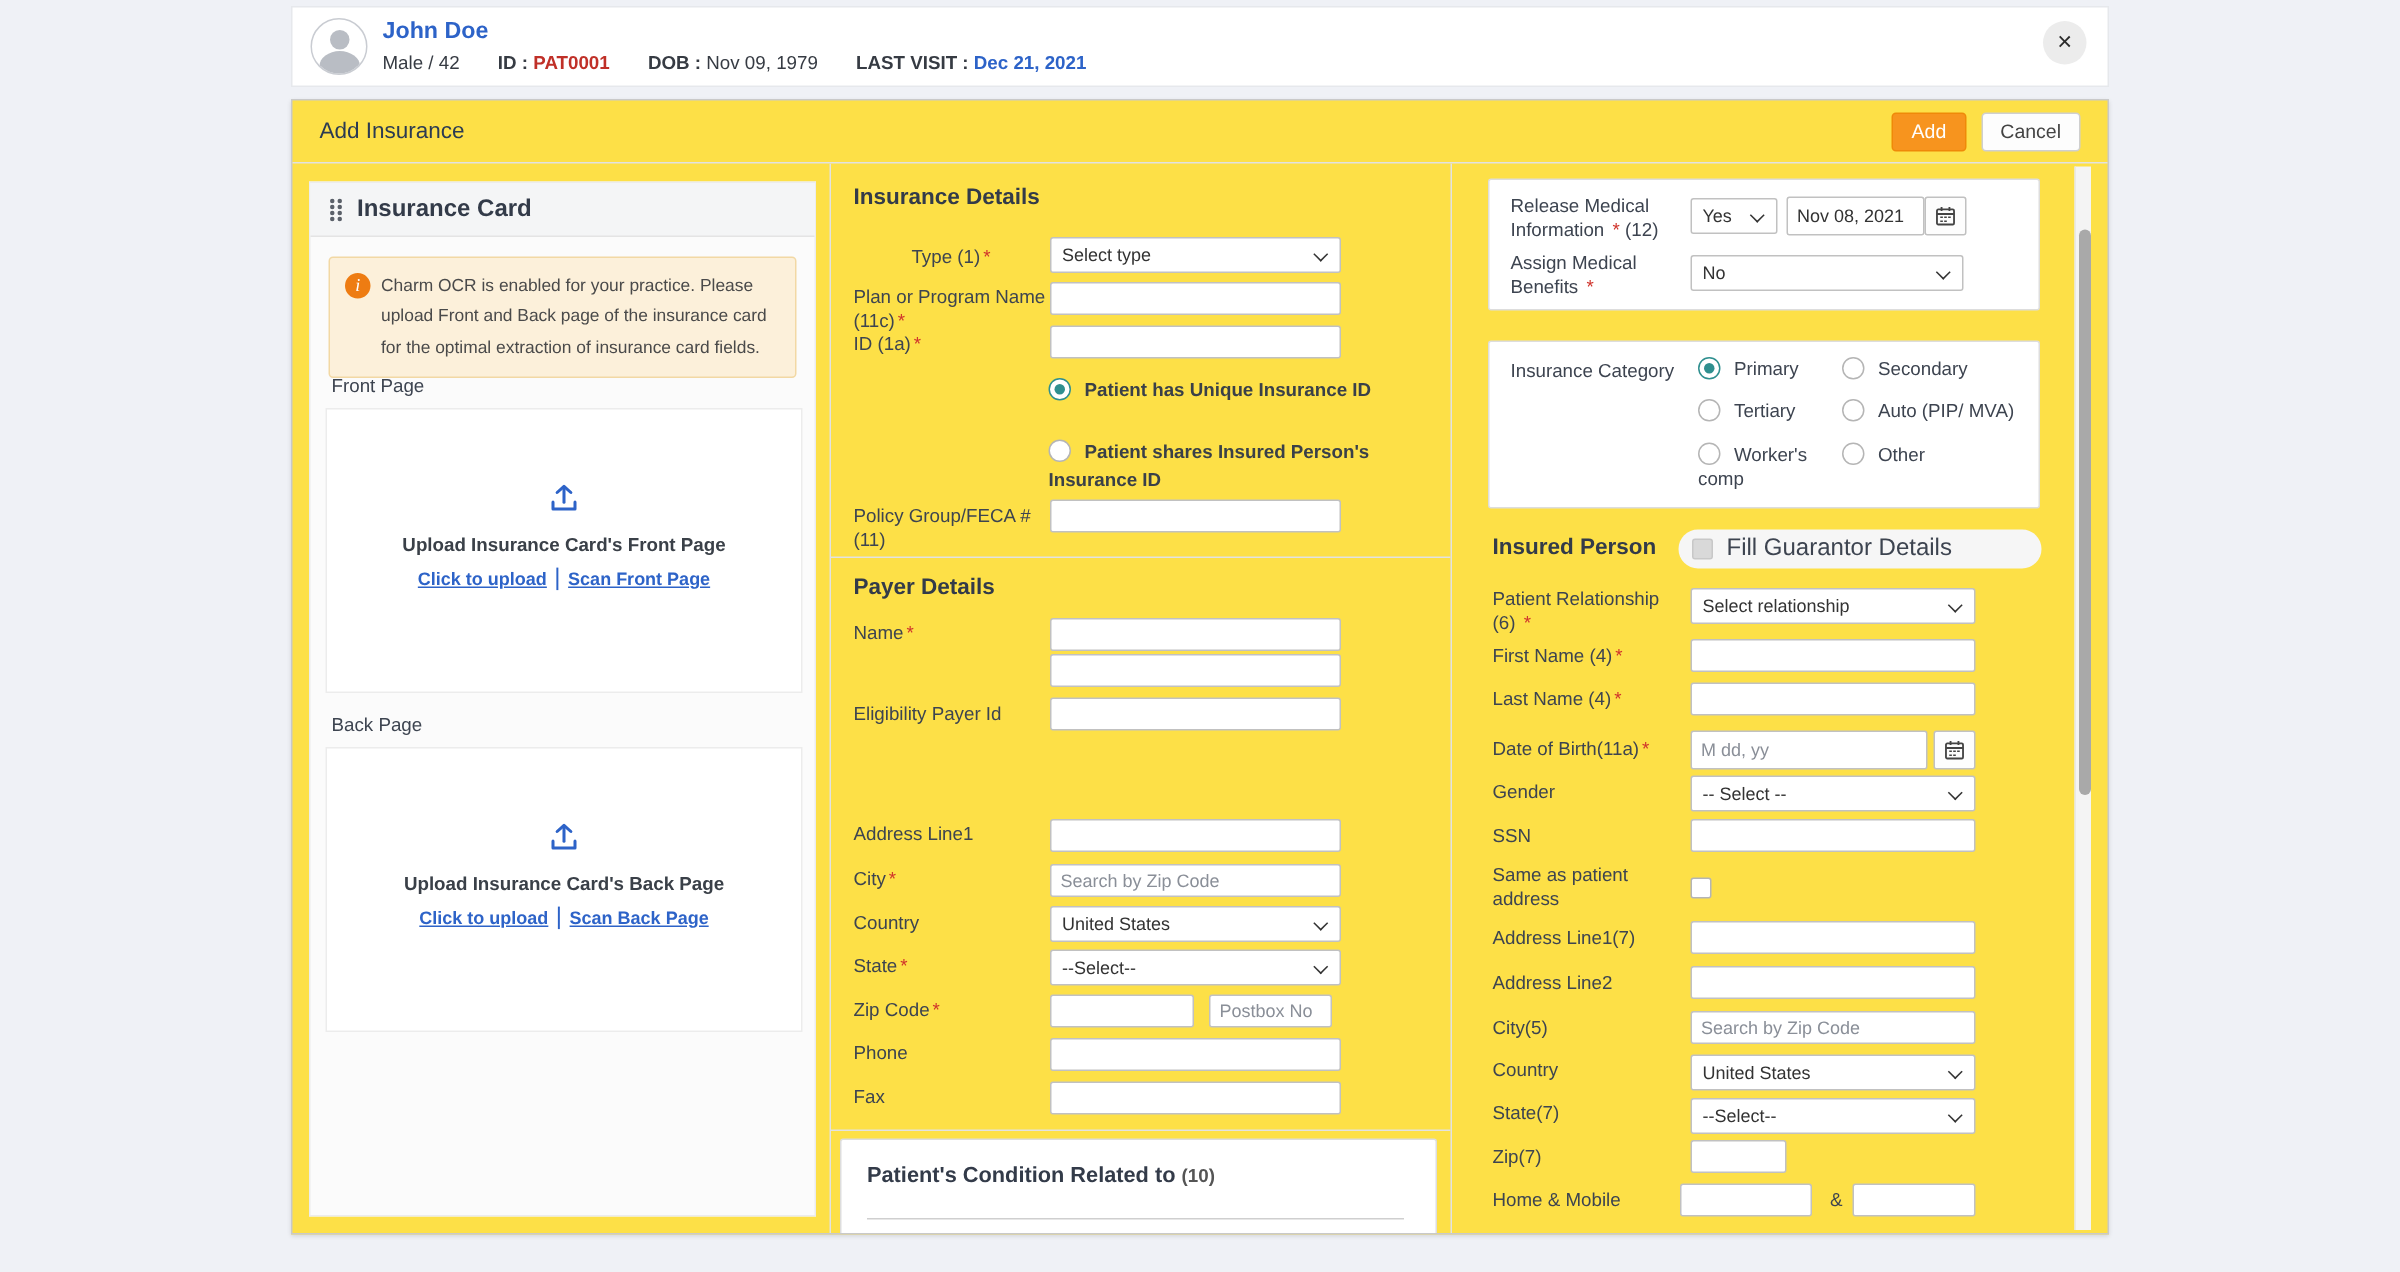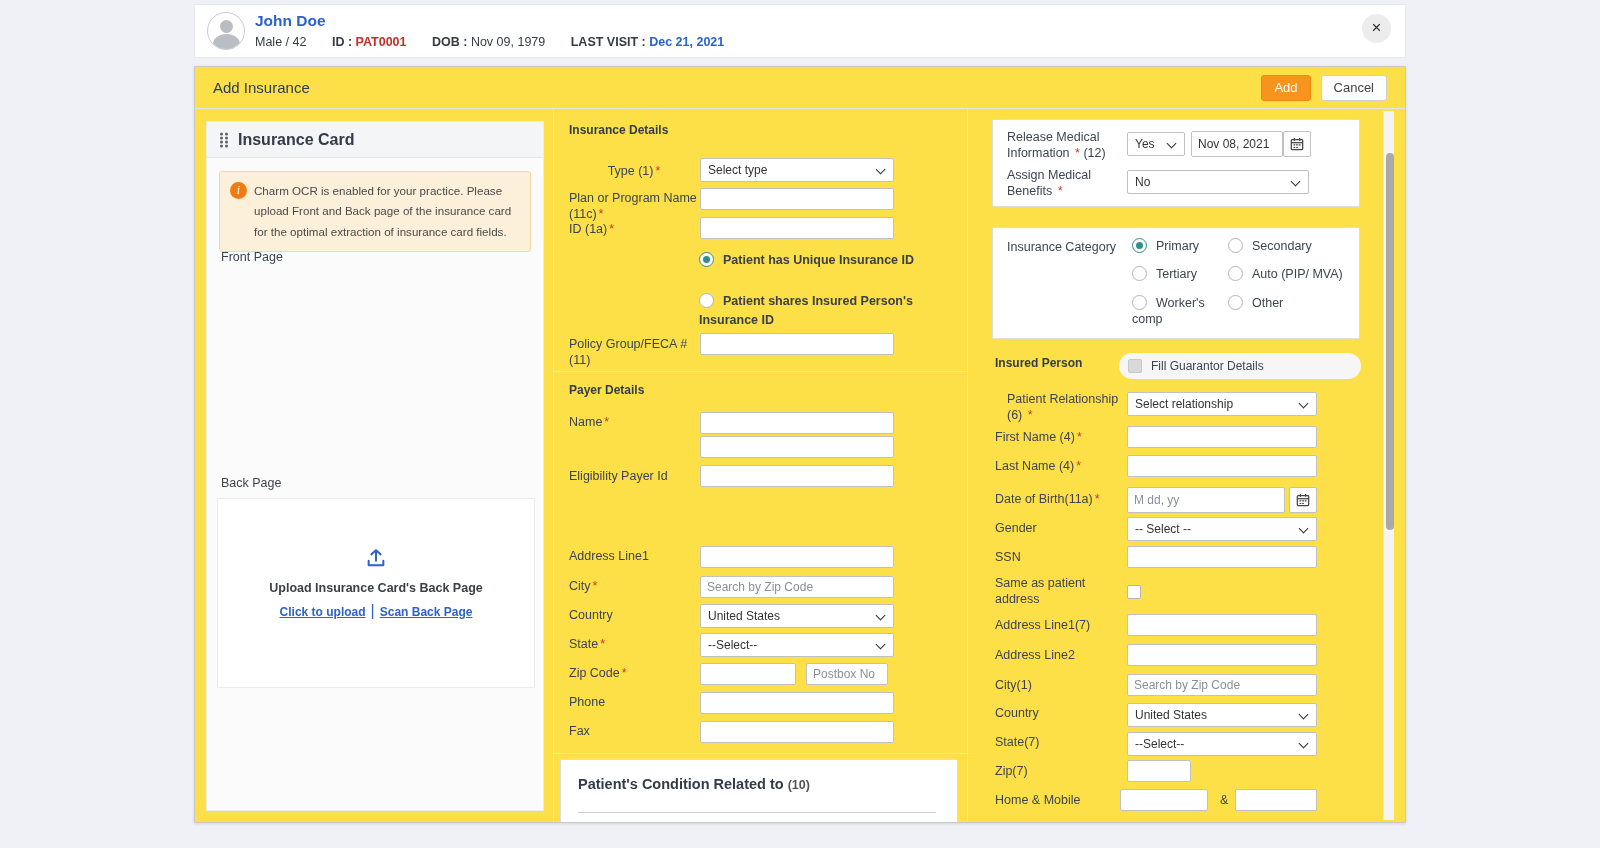--- a/index.html
+++ b/index.html
@@ -40,21 +40,21 @@
   .col { position:absolute; top:0; height:713px; overflow:hidden; }
   #col-left   { left:0;   width:359px; border-right:1px solid #e2e2e2; }
   #col-mid    { left:359px; width:414px; border-right:1px solid #e2e2e2; }
   #col-right  { left:786px; width:413px; }
 
   
   #v-scroll-track { position:absolute; left:1188px; top:2px; width:11px; height:709px; background:#f4f4f4; border-left:1px solid #e8e8e8; }
   #v-scroll-thumb { position:absolute; left:1.5px; top:42px; width:8px; height:377px; background:#a9a9a9; border-radius:5px; }
 
   
-  .h2 { font-size:12px; font-weight:700; color:#333b49; }
+  .h2 { font-size:15px; font-weight:700; color:#333b49; }
   .lbl { position:absolute; font-size:12.5px; color:#3d4450; line-height:1.25; }
   .req { color:#d0342c; margin-left:2px; }
   .note { font-style:italic; font-weight:600; font-size:10.6px; color:#464c58; line-height:1.45; }
   .inp { position:absolute; height:22px; border:1px solid #c1c1c1; border-radius:2px; background:#fff;
     font-family:inherit; font-size:12px; color:#333; padding:0 6px; outline:none; }
   .inp::placeholder { color:#8a8f98; }
   .sel { position:absolute; height:24px; border:1px solid #c1c1c1; border-radius:2px; background:#fff;
     font-size:12px; color:#333; display:flex; align-items:center; padding:0 22px 0 7px; cursor:pointer; }
   .chev { position:absolute; right:9px; top:8px; width:7px; height:7px;
     border-right:1.6px solid #333; border-bottom:1.6px solid #333; transform:rotate(45deg); margin-top:-1px; }
@@ -99,21 +99,21 @@
   .cond-card .h3 .sub { font-weight:600; color:#555; font-size:12.5px; }
   .cond-card .uline { position:absolute; left:17px; top:52px; width:358px; border-top:1px solid #cfcfcf; }
 
   
   .rbox { position:absolute; left:11px; width:368px; border:1px solid #ddd; border-radius:2px; background:#fff; }
   .r-lbl { left:14px; width:126px; }
   .r-ctl { left:146px; width:190px; }
   .cat-grid { position:absolute; left:139px; top:10px; width:220px; display:grid;
     grid-template-columns:96px 120px; row-gap:12px; font-size:12.5px; color:#3d4450; line-height:1.3; }
   #guarantor-strip { position:absolute; left:138px; top:244px; width:242px; height:26px; background:#f6f6f6;
-    border-radius:13px; display:flex; align-items:center; padding-left:9px; gap:9px; font-size:12px; }
+    border-radius:13px; display:flex; align-items:center; padding-left:9px; gap:9px; font-size:16px; }
 </style>
 </head>
 <body>
 
 <div id="patient-header">
   <div class="avatar">
     <div class="head"></div>
       <div class="body"></div>
   </div>
   <div class="p-name">John Doe</div>
@@ -158,20 +158,33 @@
           </svg>
           <span class="h2">Insurance Card</span>
         </div>
 
         <div id="ocr-notice">
           <span class="info-ic">i</span>
           <span>Charm OCR is enabled for your practice. Please upload Front and Back page of the insurance card for the optimal extraction of insurance card fields.</span>
         </div>
 
         <div class="page-lbl" style="top:128px;">Front Page</div>
+        <div class="upload-box" style="top:150px;">
+          <div class="up-ic">
+            <svg width="22" height="22" viewBox="0 0 24 24" fill="none" stroke="#2d63c8" stroke-width="2.2" stroke-linecap="round" stroke-linejoin="round">
+              <path d="M12 15 V4"></path>
+                <path d="M7 8 L12 3.5 L17 8"></path>
+                <path d="M4 15 v5 h16 v-5"></path>
+            </svg>
+          </div>
+          <div class="up-txt">Upload Insurance Card's Front Page</div>
+          <div class="up-links">
+            <span class="lnk">Click to upload</span><span class="sep">|</span><span class="lnk">Scan Front Page</span>
+          </div>
+        </div>
 
         <div class="page-lbl" style="top:354px;">Back Page</div>
         <div class="upload-box" style="top:376px;">
           <div class="up-ic">
             <svg width="22" height="22" viewBox="0 0 24 24" fill="none" stroke="#2d63c8" stroke-width="2.2" stroke-linecap="round" stroke-linejoin="round">
               <path d="M12 15 V4"></path>
                 <path d="M7 8 L12 3.5 L17 8"></path>
                 <path d="M4 15 v5 h16 v-5"></path>
             </svg>
           </div>
@@ -293,21 +306,21 @@
           <div><span class="radio"></span><span>Other</span></div>
         </div>
       </div>
 
       <div class="abs h2" style="left:14px; top:247px;">Insured Person</div>
       <div id="guarantor-strip">
         <span class="check gray"></span>
         <span>Fill Guarantor Details</span>
       </div>
 
-      <div class="lbl r-lbl" style="top:283px;margin-left:12px;"><span>Patient Relationship (6)</span> <span class="req">*</span></div>
+      <div class="lbl r-lbl" style="top:283px;"><span>Patient Relationship (6)</span> <span class="req">*</span></div>
       <div class="sel r-ctl" style="top:283px;">
           <span>Select relationship</span>
           <i class="chev"></i>
         </div>
 
       <div class="lbl r-lbl" style="top:321px;"><span>First Name (4)</span><span class="req">*</span></div>
       <input class="inp r-ctl" style="top: 317px;">
 
       <div class="lbl r-lbl" style="top:350px;"><span>Last Name (4)</span><span class="req">*</span></div>
       <input class="inp r-ctl" style="top: 346px;">
@@ -335,21 +348,21 @@
 
       <div class="lbl r-lbl" style="top:467px;">Same as patient address</div>
       <span class="check abs" style="left:146px; top:476px;"></span>
 
       <div class="lbl r-lbl" style="top:509px;">Address Line1(7)</div>
       <input class="inp r-ctl" style="top: 505px;">
 
       <div class="lbl r-lbl" style="top:539px;">Address Line2</div>
       <input class="inp r-ctl" style="top: 535px;">
 
-      <div class="lbl r-lbl" style="top:569px;">City(1)</div>
+      <div class="lbl r-lbl" style="top:569px;">City(5)</div>
       <input class="inp r-ctl" style="top: 565px;" placeholder="Search by Zip Code">
 
       <div class="lbl r-lbl" style="top:597px;">Country</div>
       <div class="sel r-ctl" style="top:594px;">
           <span>United States</span>
           <i class="chev"></i>
         </div>
 
       <div class="lbl r-lbl" style="top:626px;">State(7)</div>
       <div class="sel r-ctl" style="top:623px;">

